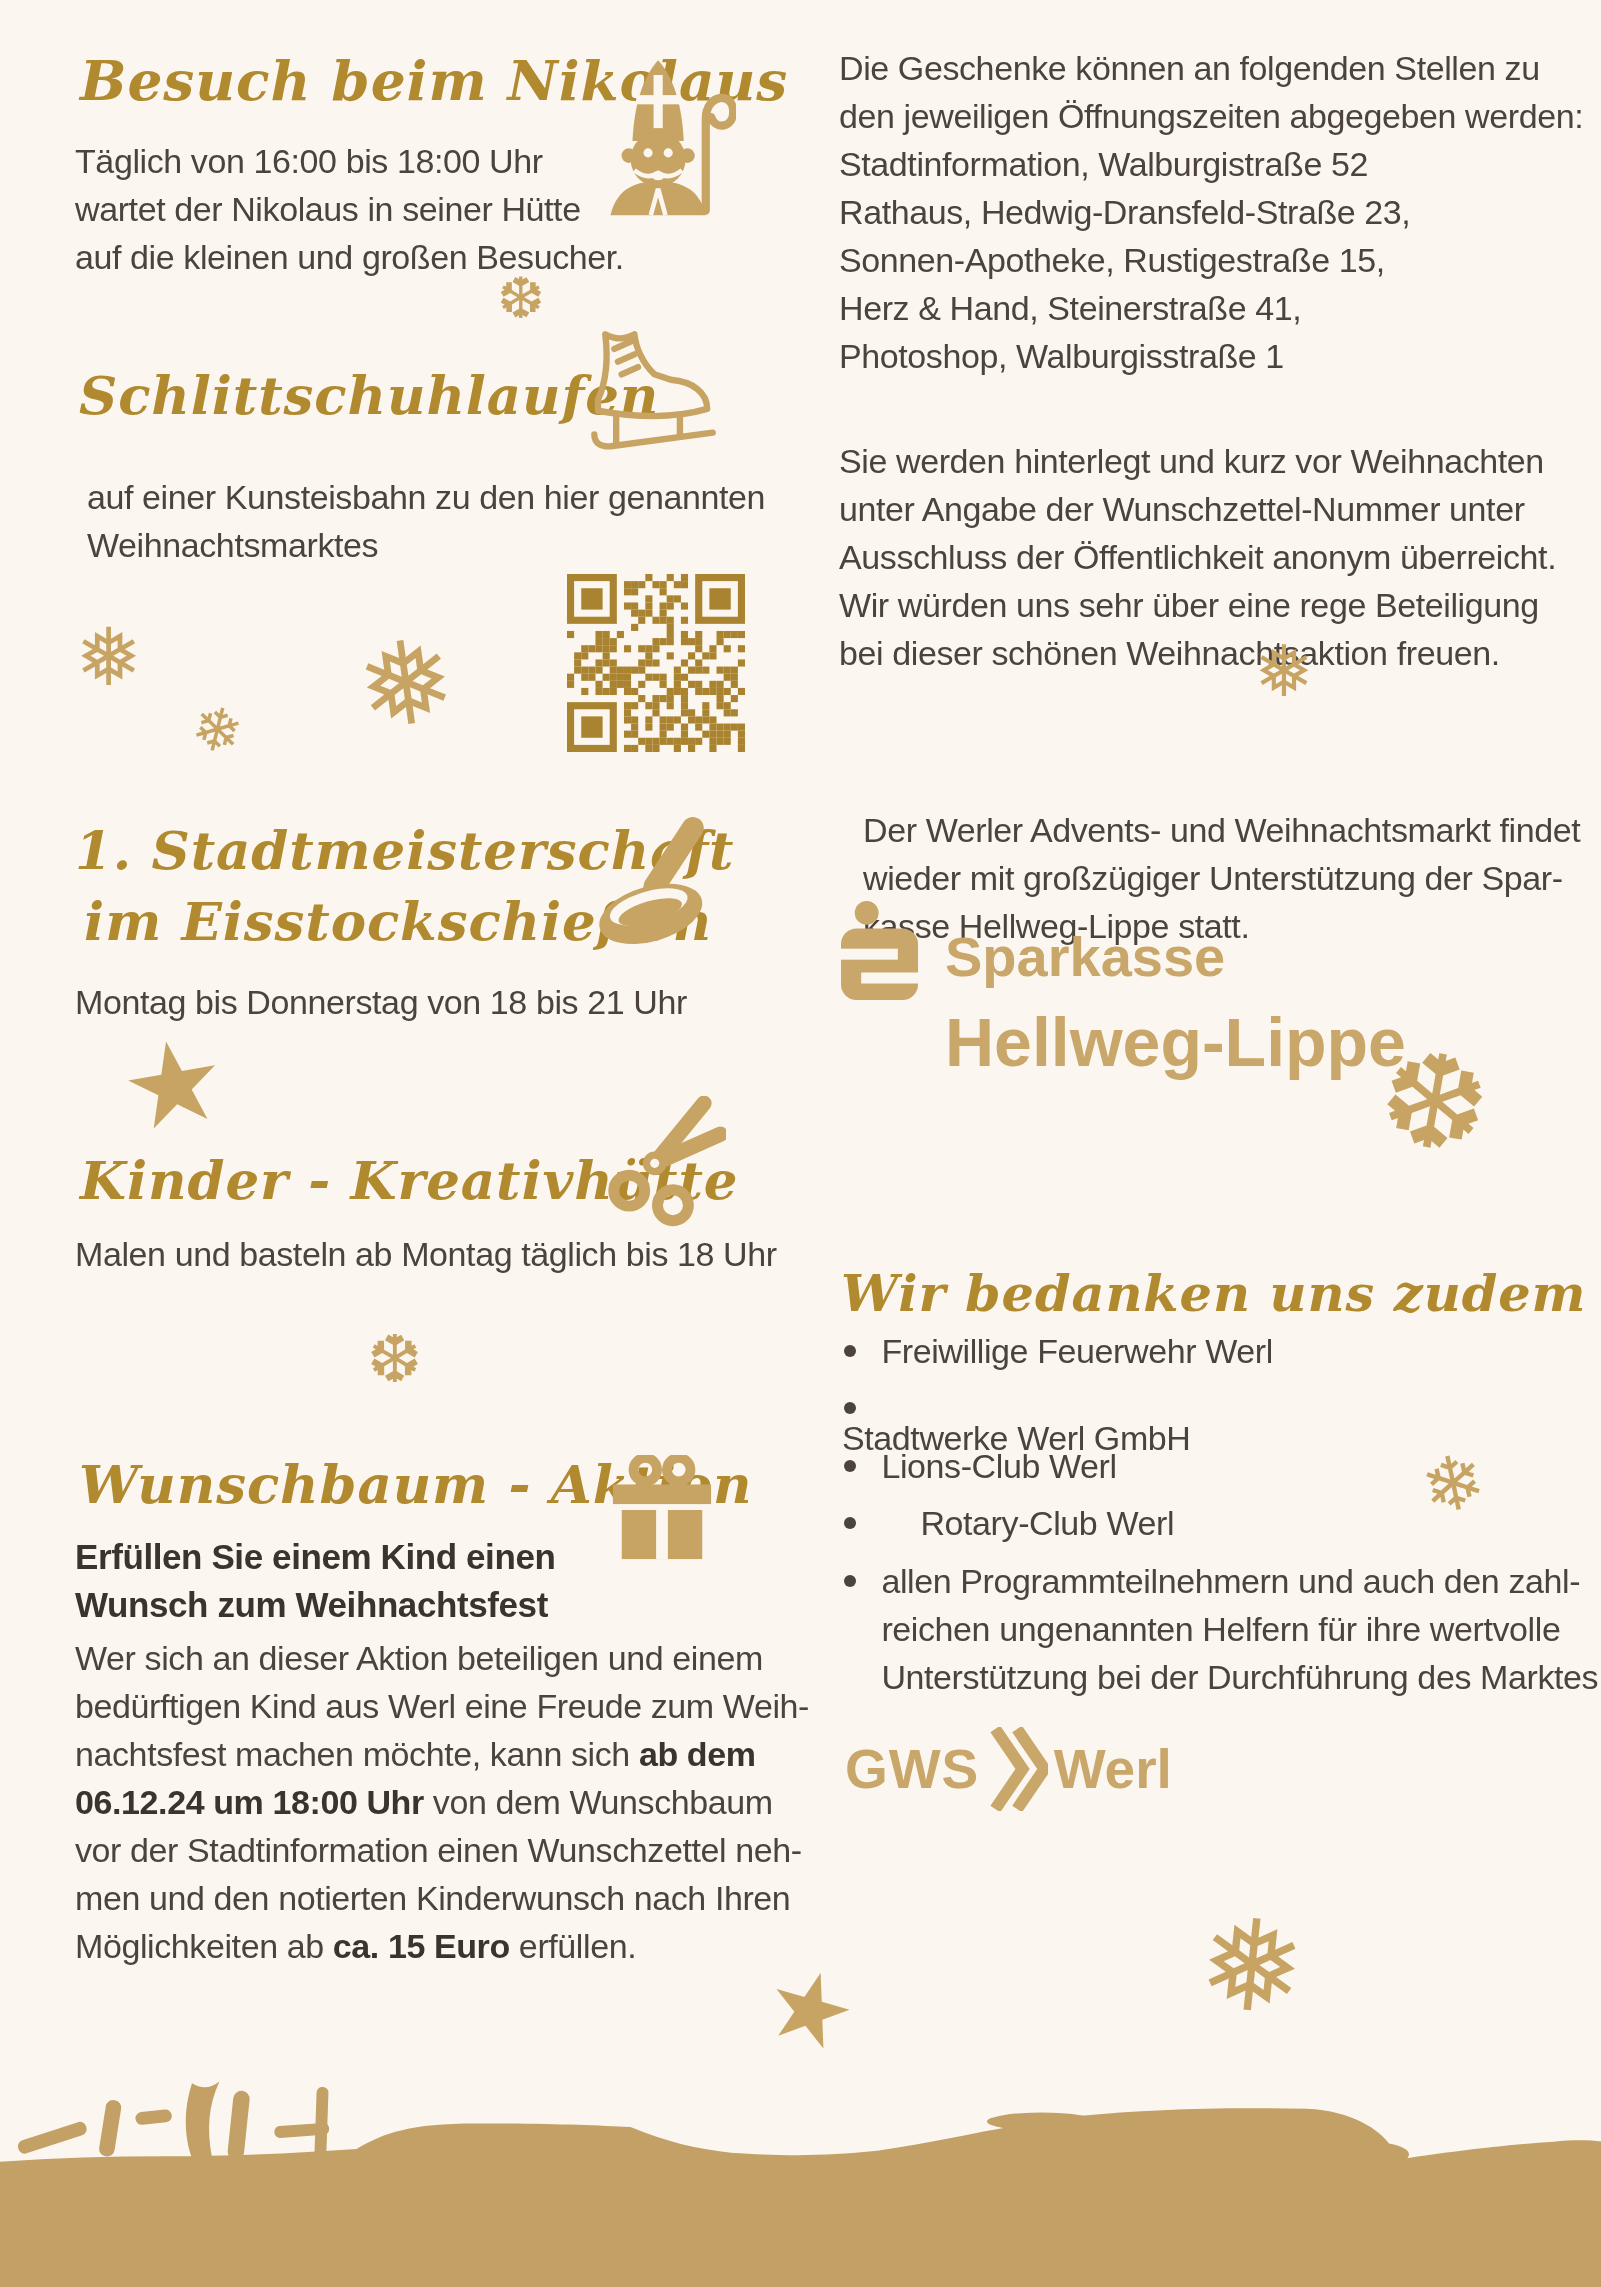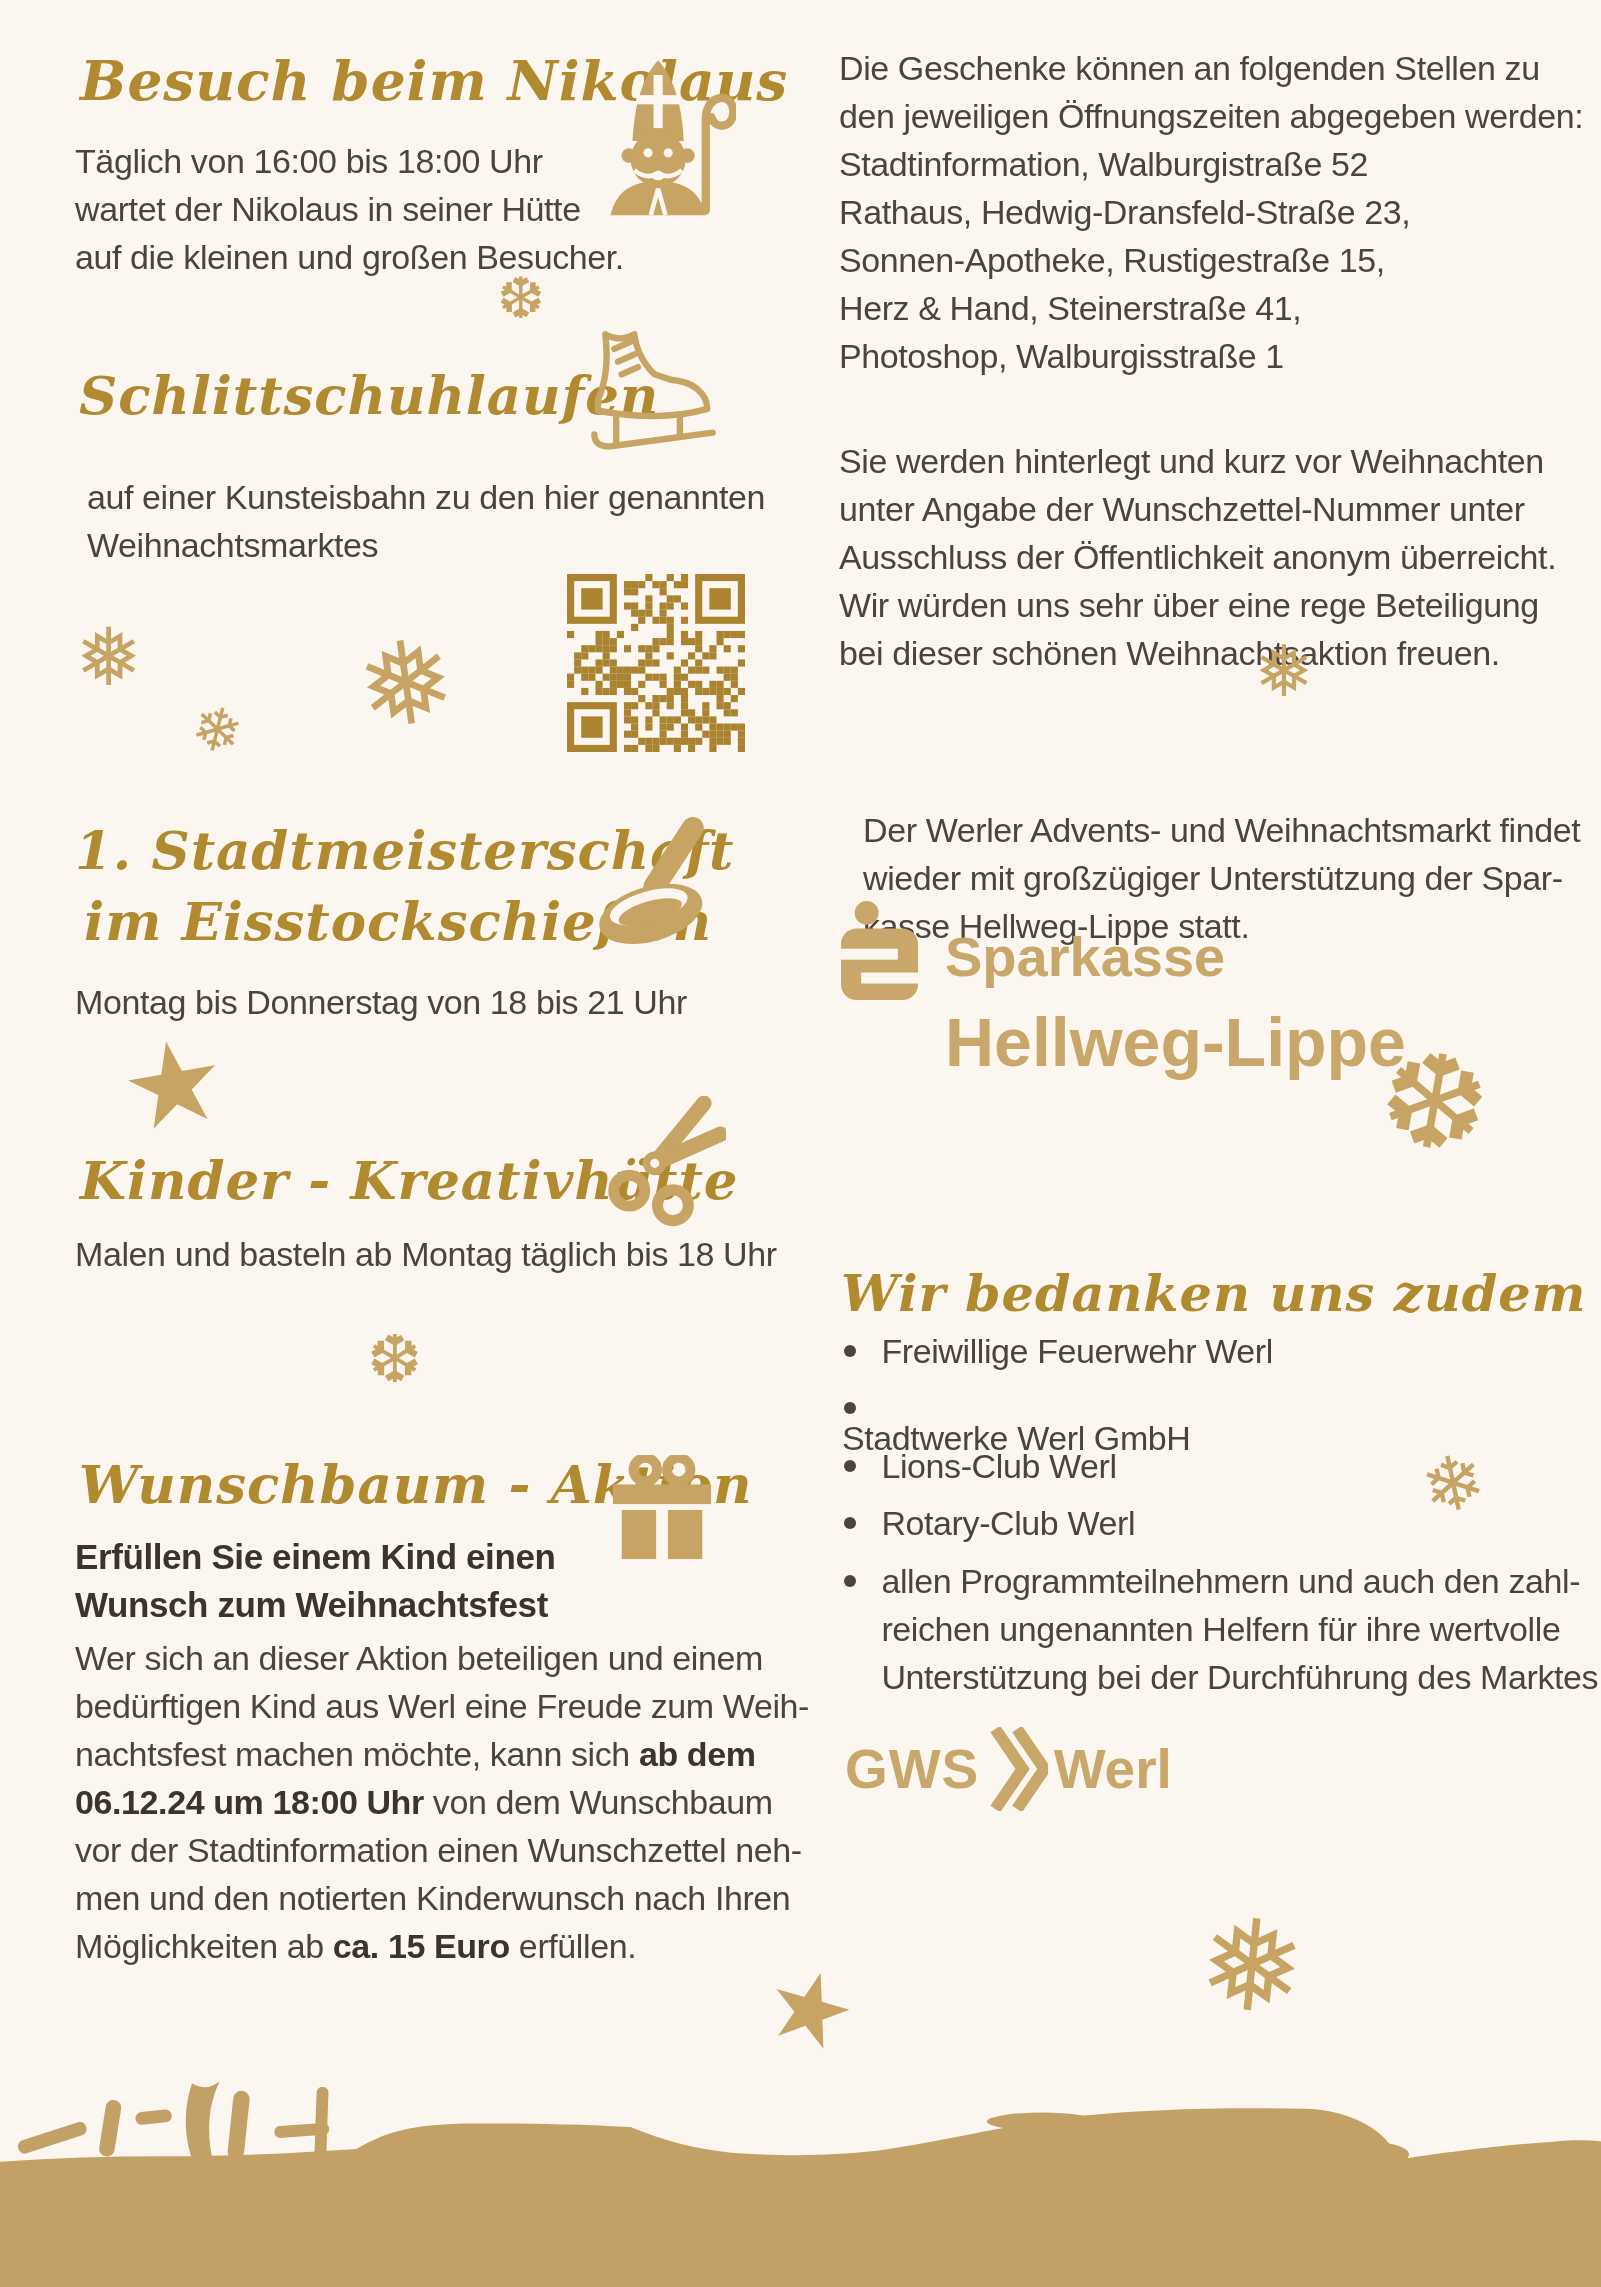--- a/index.html
+++ b/index.html
@@ -441,21 +441,21 @@
     <span class="body-txt">Freiwillige Feuerwehr Werl</span>
   </div>
   <div class="abs bullet-row" style="left:842px; top:1384px;flex-direction:column;">
     <span class="bullet-dot"></span>
     <span class="body-txt">Stadtwerke Werl GmbH</span>
   </div>
   <div class="abs bullet-row" style="left:842px; top:1442px;">
     <span class="bullet-dot"></span>
     <span class="body-txt">Lions-Club Werl</span>
   </div>
-  <div class="abs bullet-row" style="left:842px; top:1499px;">
+  <div class="abs bullet-row" style="left:842px; top:1499px;gap:39px;">
     <span class="bullet-dot"></span>
     <span class="body-txt">Rotary-Club Werl</span>
   </div>
   <div class="abs bullet-row" style="left:842px; top:1557px;">
     <span class="bullet-dot"></span>
     <span class="body-txt">
         <div class="tline"><span>allen Programmteilnehmern und auch den zahl-</span></div>
         <div class="tline"><span>reichen ungenannten Helfern für ihre wertvolle</span></div>
         <div class="tline"><span>Unterstützung bei der Durchführung des Marktes.</span></div>
       </span>

